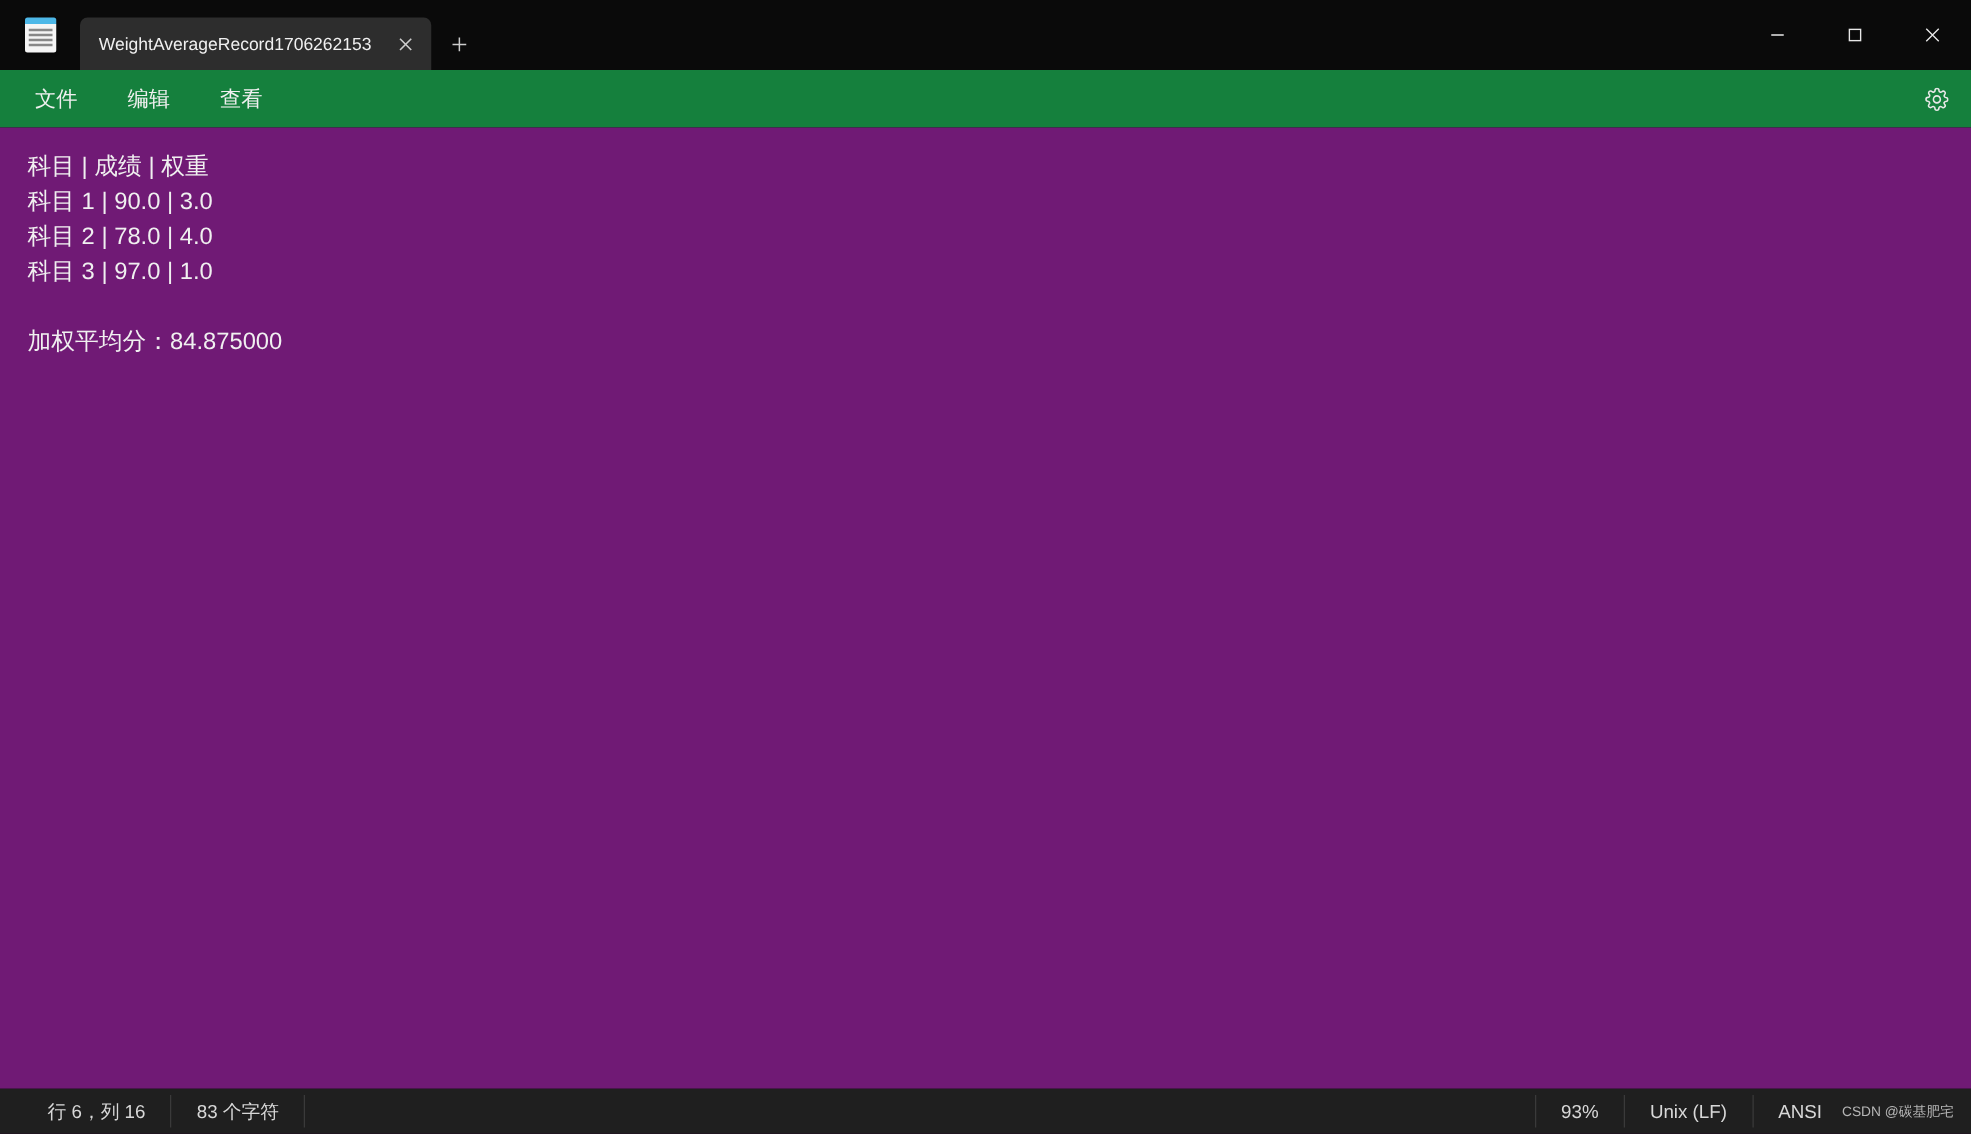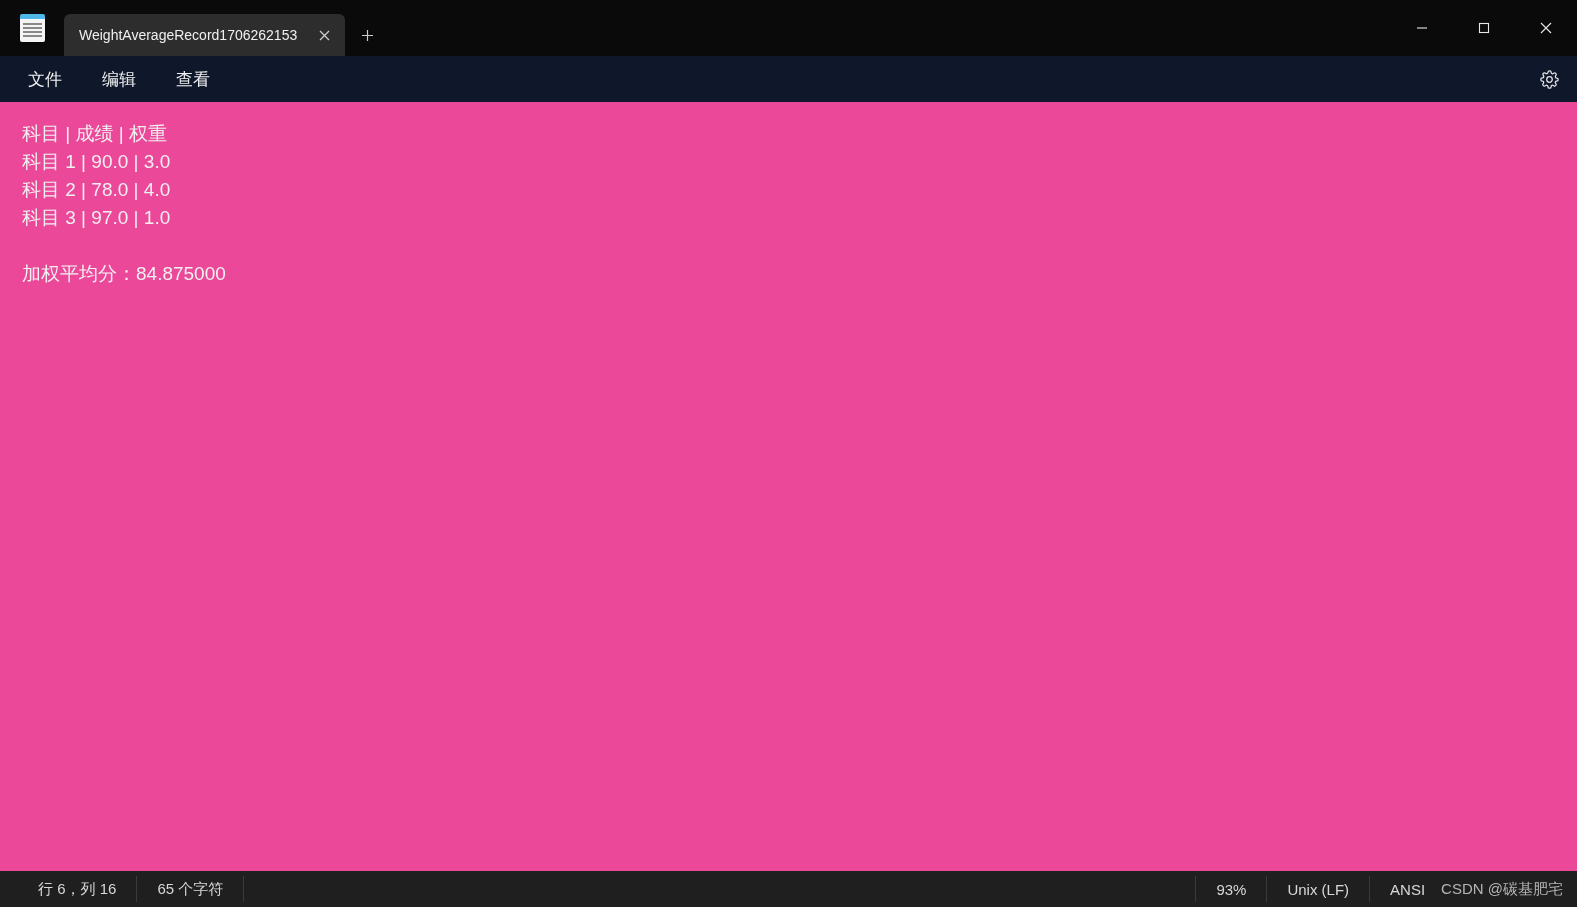--- a/index.html
+++ b/index.html
@@ -84,21 +84,21 @@
     }
     .win-btn {
       width: 62px;
       display: flex;
       align-items: center;
       justify-content: center;
       color: #e8e8e8;
     }
     .menubar {
       height: 46px;
-      background: #0f172a;
+      background: #15803d;
       display: flex;
       align-items: center;
       padding: 0 8px;
       text-align: right;
     }
     .menu-item {
       padding: 6px 20px;
       font-size: 17px;
       color: #f0f0f0;
       border-radius: 4px;
@@ -108,21 +108,21 @@
       width: 40px;
       height: 34px;
       display: flex;
       align-items: center;
       justify-content: center;
       color: #e8e8e8;
       border-radius: 4px;
     }
     .editor {
       flex: 1;
-      background: #ec4899;
+      background: #701a75;
       padding: 18px 22px;
       font-size: 19px;
       line-height: 28px;
       color: #f0f0f0;
       font-family: "Microsoft YaHei", "Segoe UI", sans-serif;
       white-space: pre-wrap;
       overflow: auto;
       outline: none;
       border: none;
     }
@@ -142,21 +142,21 @@
       align-items: center;
     }
     .status-divider {
       width: 1px;
       height: 26px;
       background: #3a3a3a;
       margin: 0 4px;
     }
     .status-spacer { flex: 1; }
     .watermark {
-      font-size: 15px;
+      font-size: 11px;
       color: #b5b5b5;
       padding-right: 14px;
     }
     svg { display: block; }
   </style>
 </head>
 <body>
 
 <div class="titlebar">
   <div class="app-icon">
@@ -210,21 +210,21 @@
 <div class="editor">科目 | 成绩 | 权重
 科目 1 | 90.0 | 3.0
 科目 2 | 78.0 | 4.0
 科目 3 | 97.0 | 1.0
 
 加权平均分：84.875000</div>
 
 <div class="statusbar">
   <div class="status-seg">行 6，列 16</div>
   <div class="status-divider"></div>
-  <div class="status-seg">65 个字符</div>
+  <div class="status-seg">83 个字符</div>
   <div class="status-divider"></div>
   <div class="status-spacer"></div>
   <div class="status-divider"></div>
   <div class="status-seg">93%</div>
   <div class="status-divider"></div>
   <div class="status-seg">Unix (LF)</div>
   <div class="status-divider"></div>
   <div class="status-seg">ANSI</div>
   <div class="watermark">CSDN @碳基肥宅</div>
 </div>

